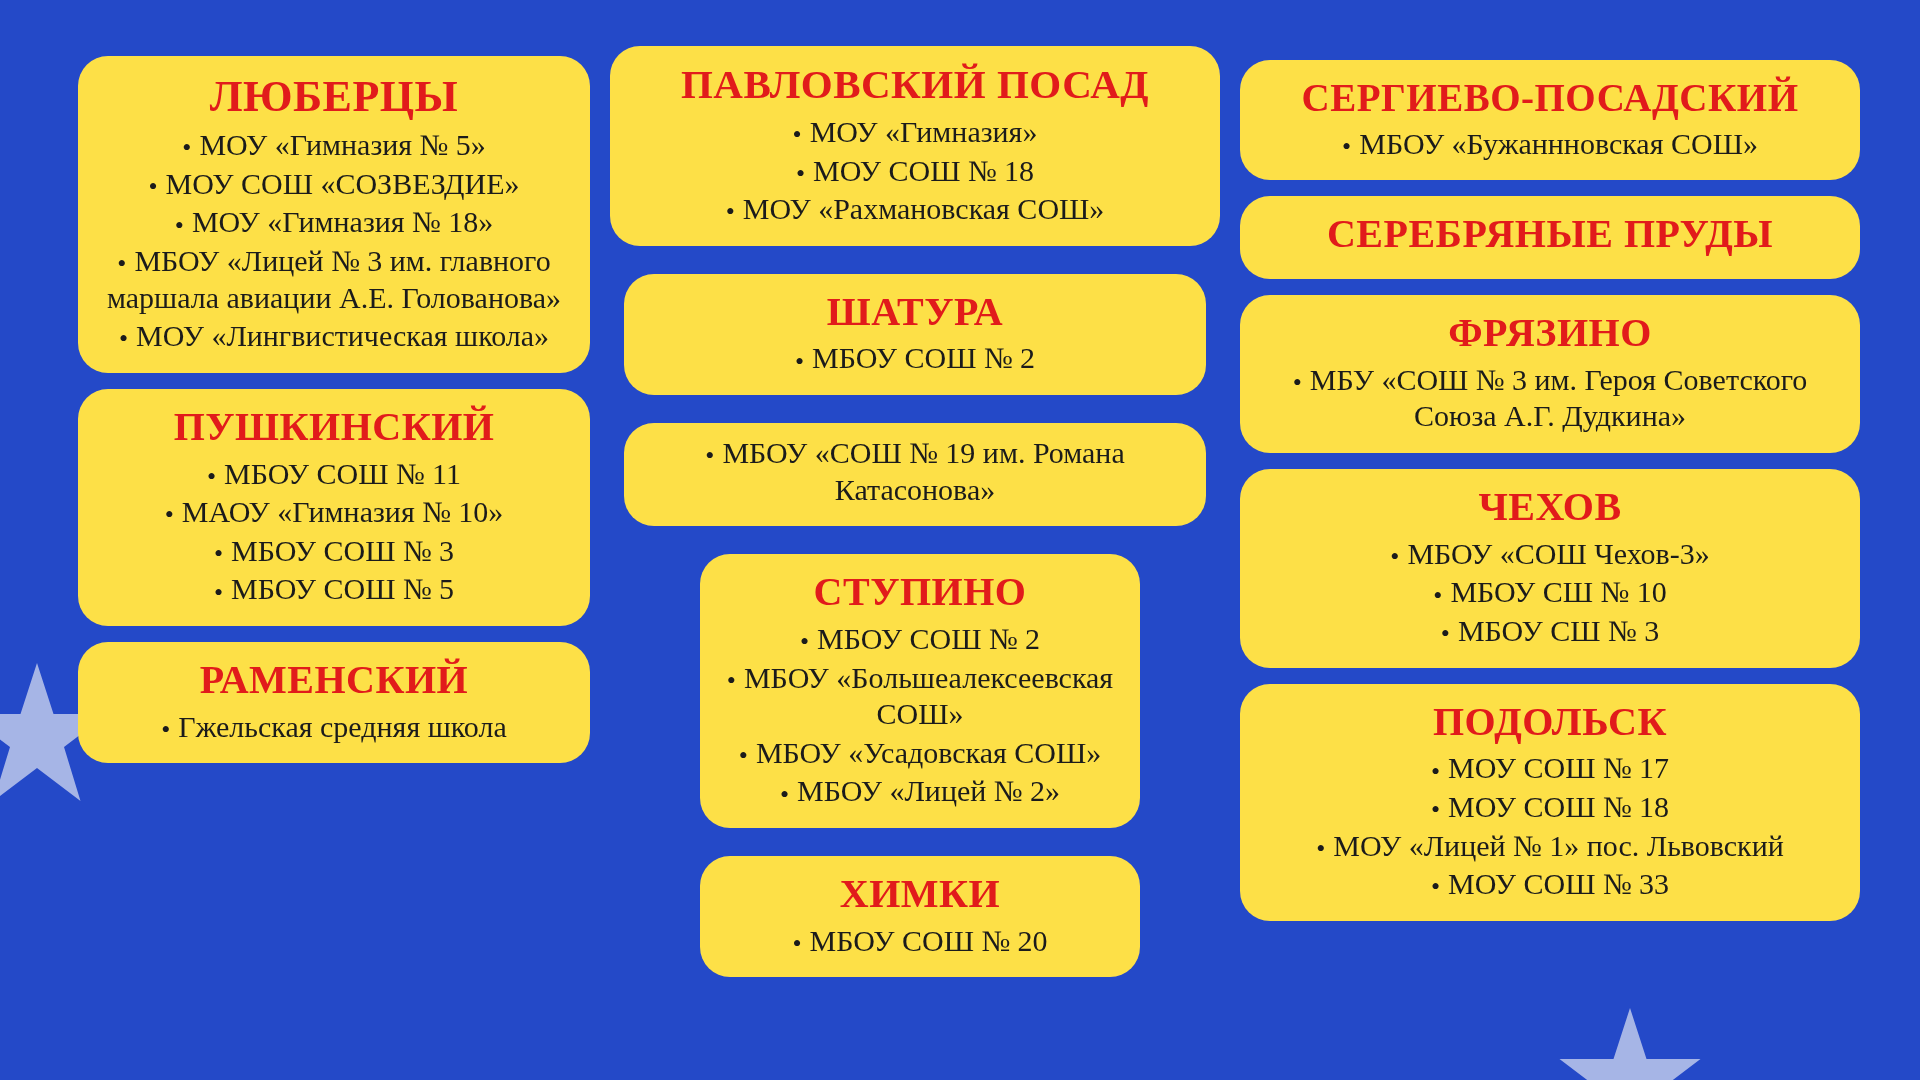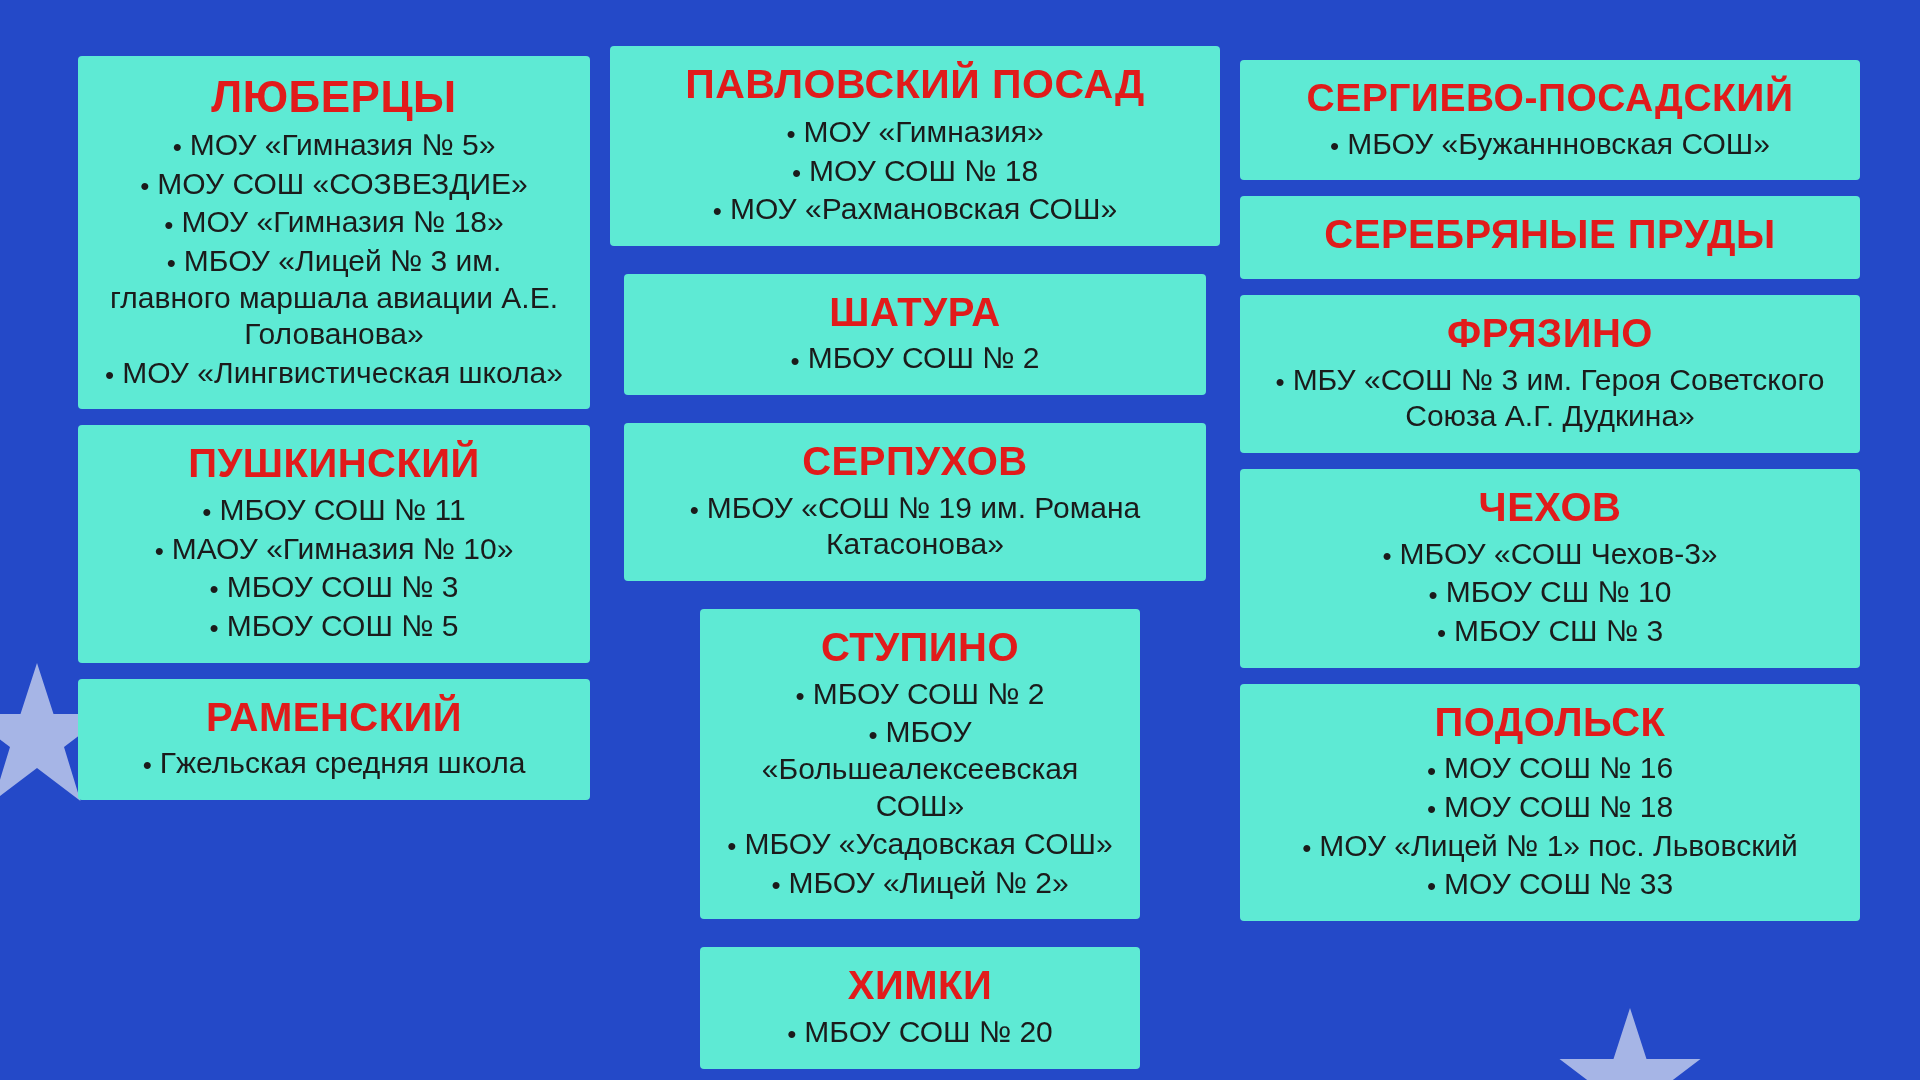--- a/index.html
+++ b/index.html
@@ -20,25 +20,26 @@
     display:grid;
     grid-template-columns:512px 610px 620px;
     column-gap:20px;
     align-content:start;
   }
   .col{display:flex;flex-direction:column;gap:16px;}
   .col-1{padding-top:14px;}
   .col-2{padding-top:4px;gap:28px;}
   .col-3{padding-top:18px;}
   .card{
-    background:#5eead4;
-    border-radius:4px;
+    background:#fde047;
+    border-radius:30px;
     padding:12px 22px 16px 22px;
     box-sizing:border-box;
     text-align:center;
+    font-family:Liberation Serif, serif;
   }
   .card-title{
     color:#e11b1b;
     font-weight:bold;
     font-size:40px;
     line-height:1.12;
     letter-spacing:.5px;
     margin:4px 0 6px 0;
     text-transform:uppercase;
     white-space:nowrap;
@@ -123,21 +124,20 @@
     </div>
 
     <div class="card" style="margin:0 14px;">
       <div class="card-title">ШАТУРА</div>
       <ul class="items">
         <li><span class="bul">•</span><span>МБОУ СОШ № 2</span></li>
       </ul>
     </div>
 
     <div class="card" style="margin:0 14px;">
-      <div class="card-title">СЕРПУХОВ</div>
       <ul class="items">
         <li><span class="bul">•</span><span>МБОУ «СОШ № 19 им. Романа Катасонова»</span></li>
       </ul>
     </div>
 
     <div class="card" style="margin:0 80px 0 90px;">
       <div class="card-title">СТУПИНО</div>
       <ul class="items">
         <li><span class="bul">•</span><span>МБОУ СОШ № 2</span></li>
         <li><span class="bul">•</span><span>МБОУ «Большеалексеевская СОШ»</span></li>
@@ -178,21 +178,21 @@
       <ul class="items">
         <li><span class="bul">•</span><span>МБОУ «СОШ Чехов-3»</span></li>
         <li><span class="bul">•</span><span>МБОУ СШ № 10</span></li>
         <li><span class="bul">•</span><span>МБОУ СШ № 3</span></li>
       </ul>
     </div>
 
     <div class="card">
       <div class="card-title">ПОДОЛЬСК</div>
       <ul class="items">
-        <li><span class="bul">•</span><span>МОУ СОШ № 16</span></li>
+        <li><span class="bul">•</span><span>МОУ СОШ № 17</span></li>
         <li><span class="bul">•</span><span>МОУ СОШ № 18</span></li>
         <li><span class="bul">•</span><span>МОУ «Лицей № 1» пос. Львовский</span></li>
         <li><span class="bul">•</span><span>МОУ СОШ № 33</span></li>
       </ul>
     </div>
   </div>
 
 </div>
 
 </body></html>

